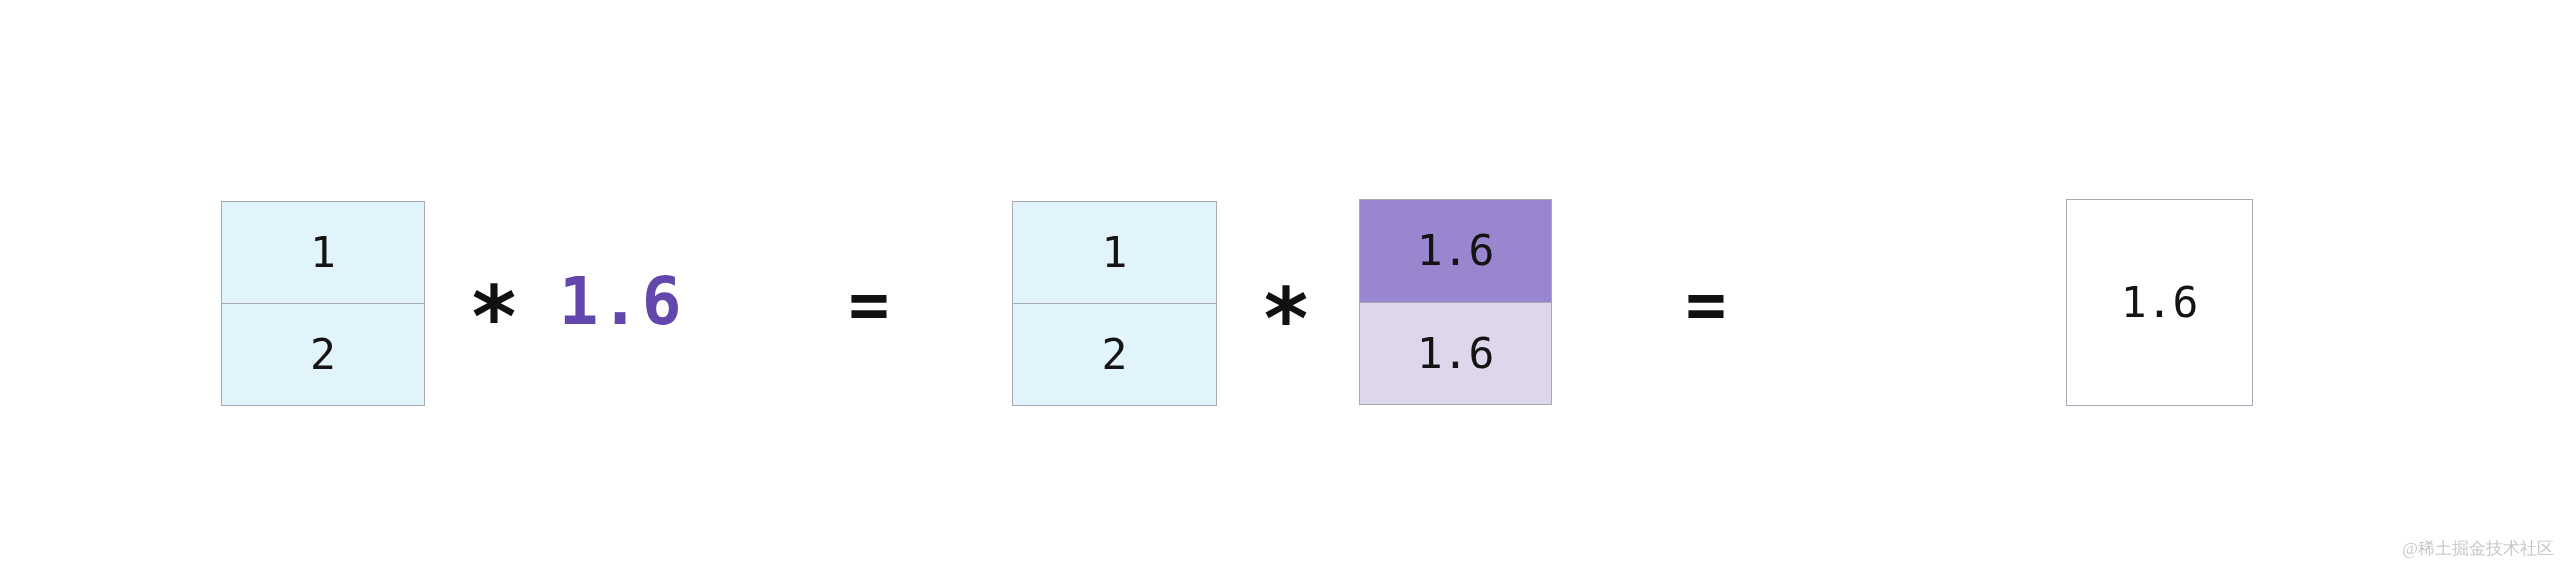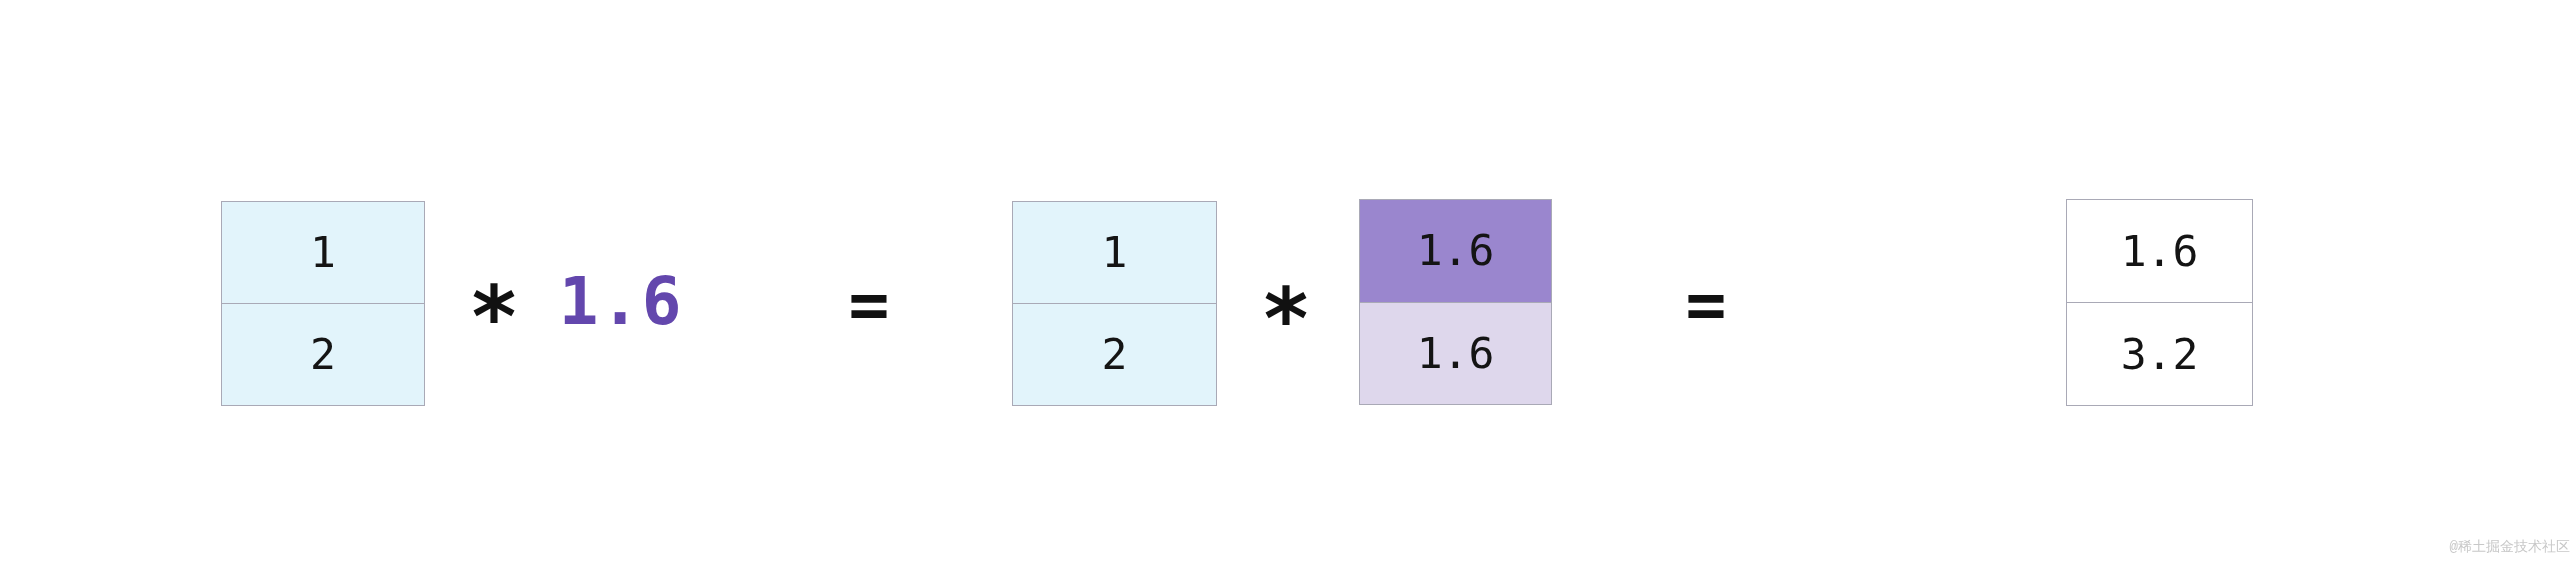--- a/index.html
+++ b/index.html
@@ -55,26 +55,26 @@
   .op-eq  { font-size: 68px;  }
   .scalar {
     font-size: 66px;
     color: var(--scalar-text, #6347ad);
     letter-spacing: 1.7px;
   }
 
   
   .watermark {
     position: absolute;
-    right: 6px;
+    right: 22px;
     top: 539px;
-    font-size: 14px;
+    font-size: 17px;
     line-height: 1.2;
     color: var(--watermark-text, #c8c8c8);
-    font-family: Liberation Mono, monospace;
+    font-family: Liberation Serif, serif;
   }
 </style>
 </head>
 <body>
 
 <div class="canvas">
 
   <div class="tbl tbl-blue" style="left:221px; top:201px; width:204px; height:205px;">
     <div class="cell">1</div>
     <div class="cell">2</div>
@@ -95,19 +95,18 @@
 
   <div class="tbl tbl-bcast" style="left:1359px; top:199px; width:193px; height:206px;">
     <div class="cell cell-top">1.6</div>
     <div class="cell cell-bottom">1.6</div>
   </div>
 
   <div class="op op-eq" style="left:1706px; top:305px;">=</div>
 
   <div class="tbl tbl-result" style="left:2066px; top:199px; width:187px; height:207px;">
     <div class="cell">1.6</div>
-    <div class="cell">3.2</div>
   </div>
 
   <div class="watermark">@稀土掘金技术社区</div>
 
 </div>
 
 
 </body></html>

